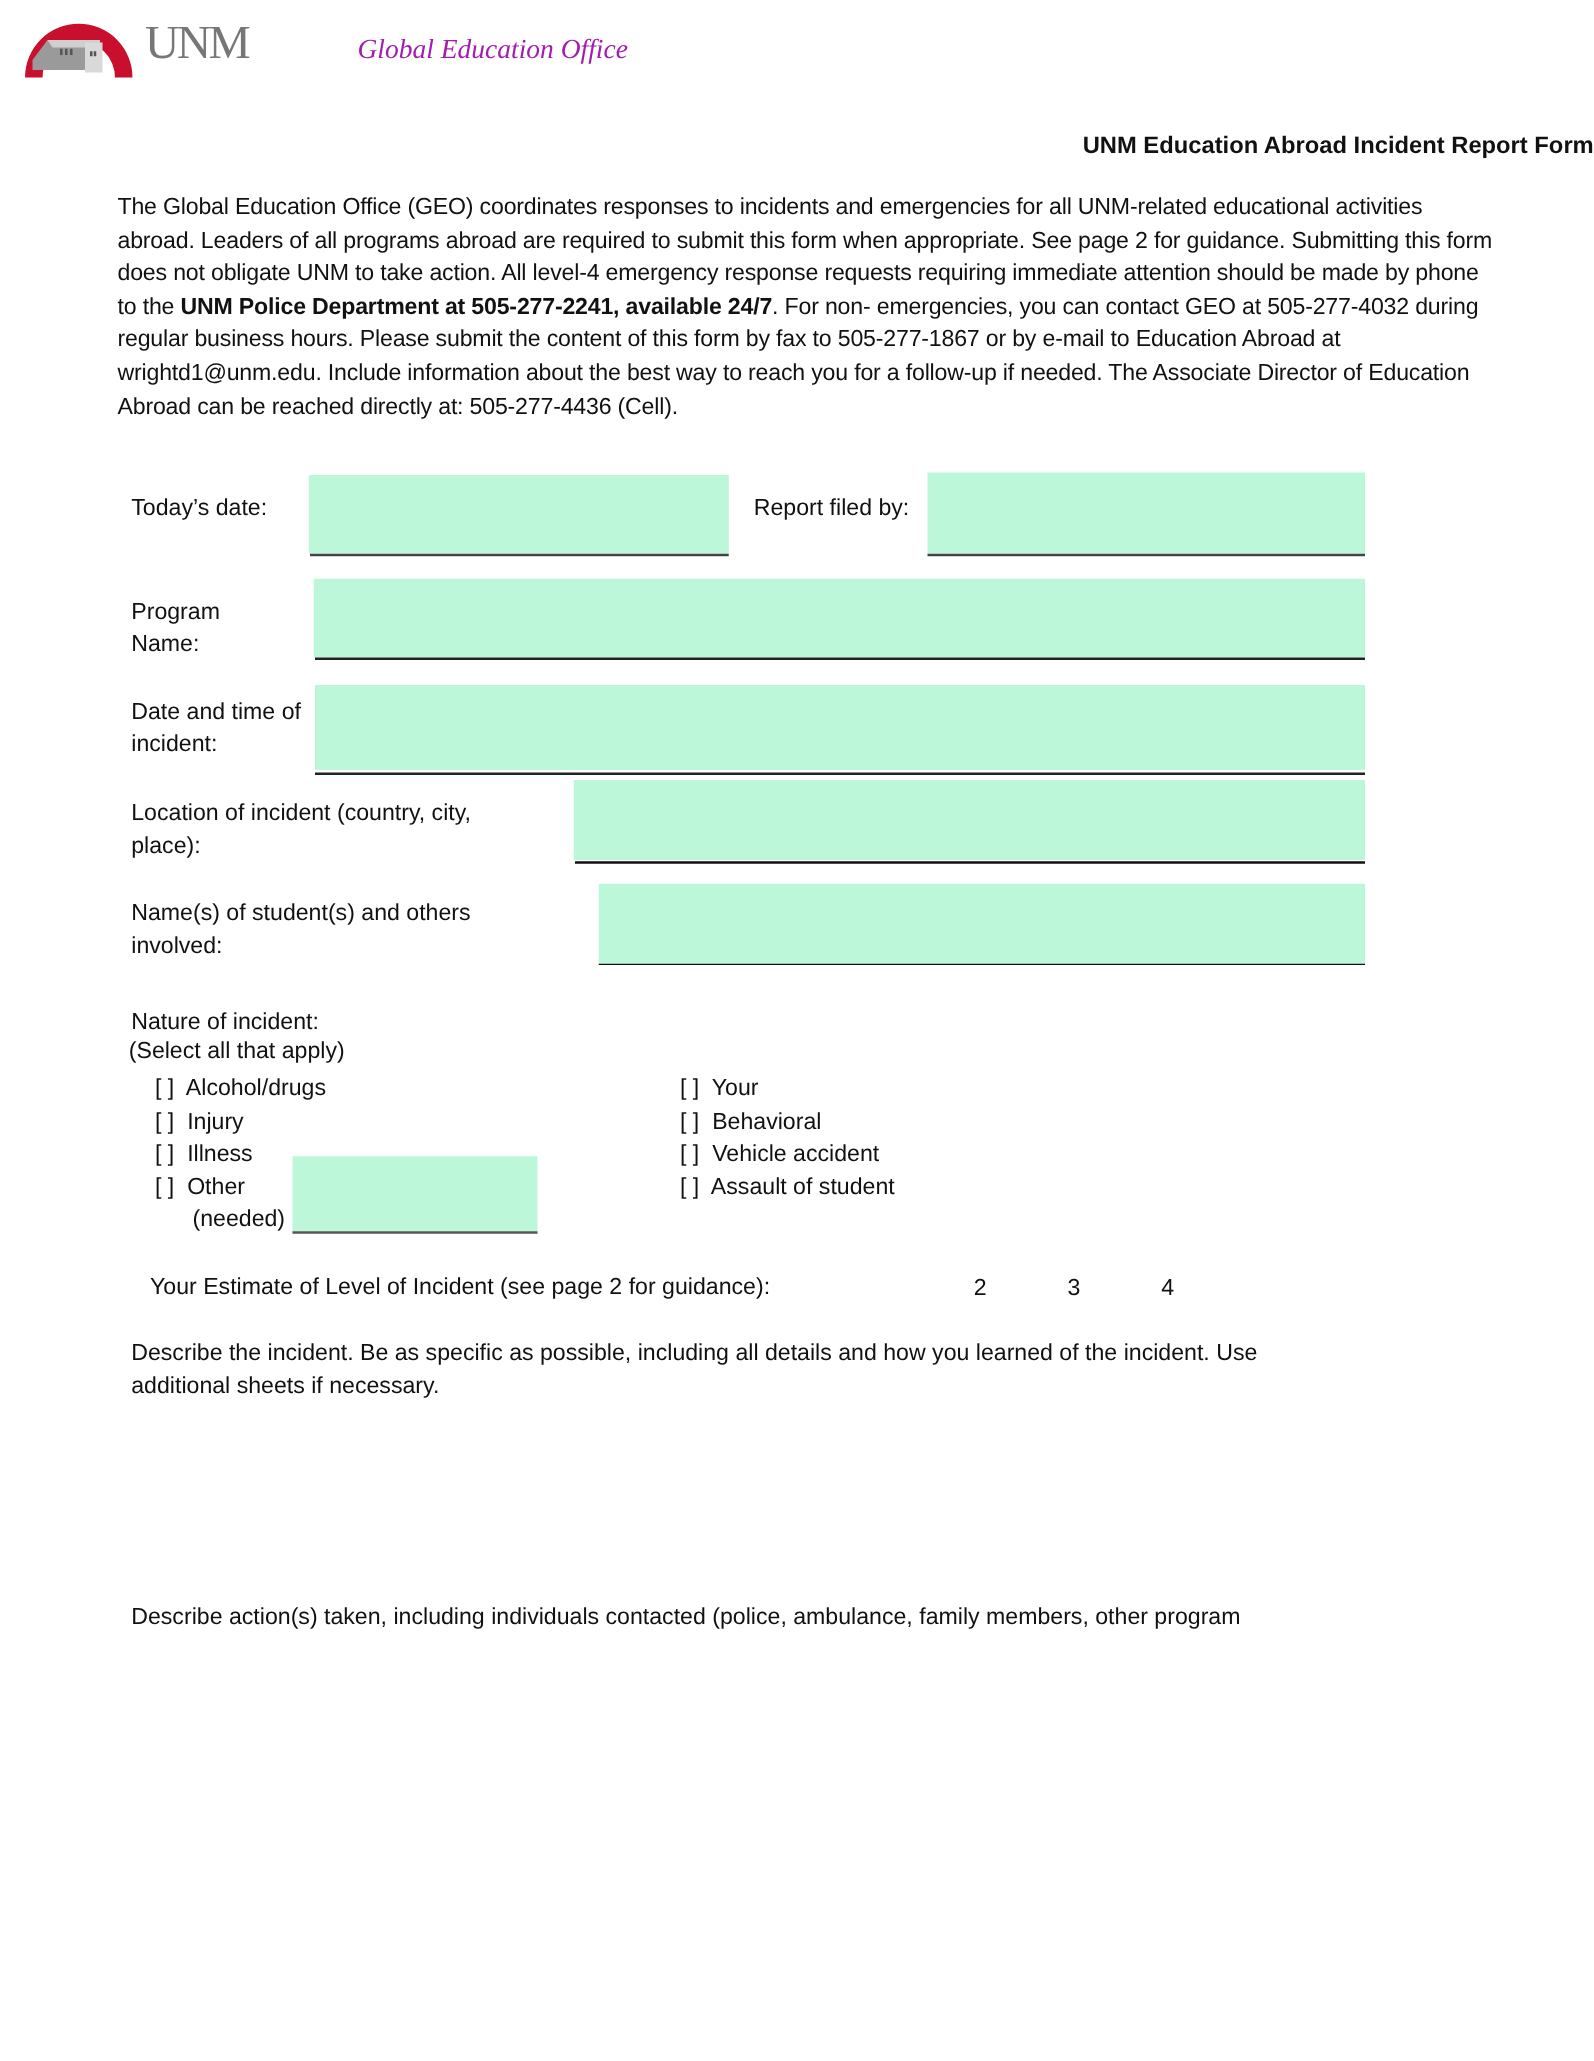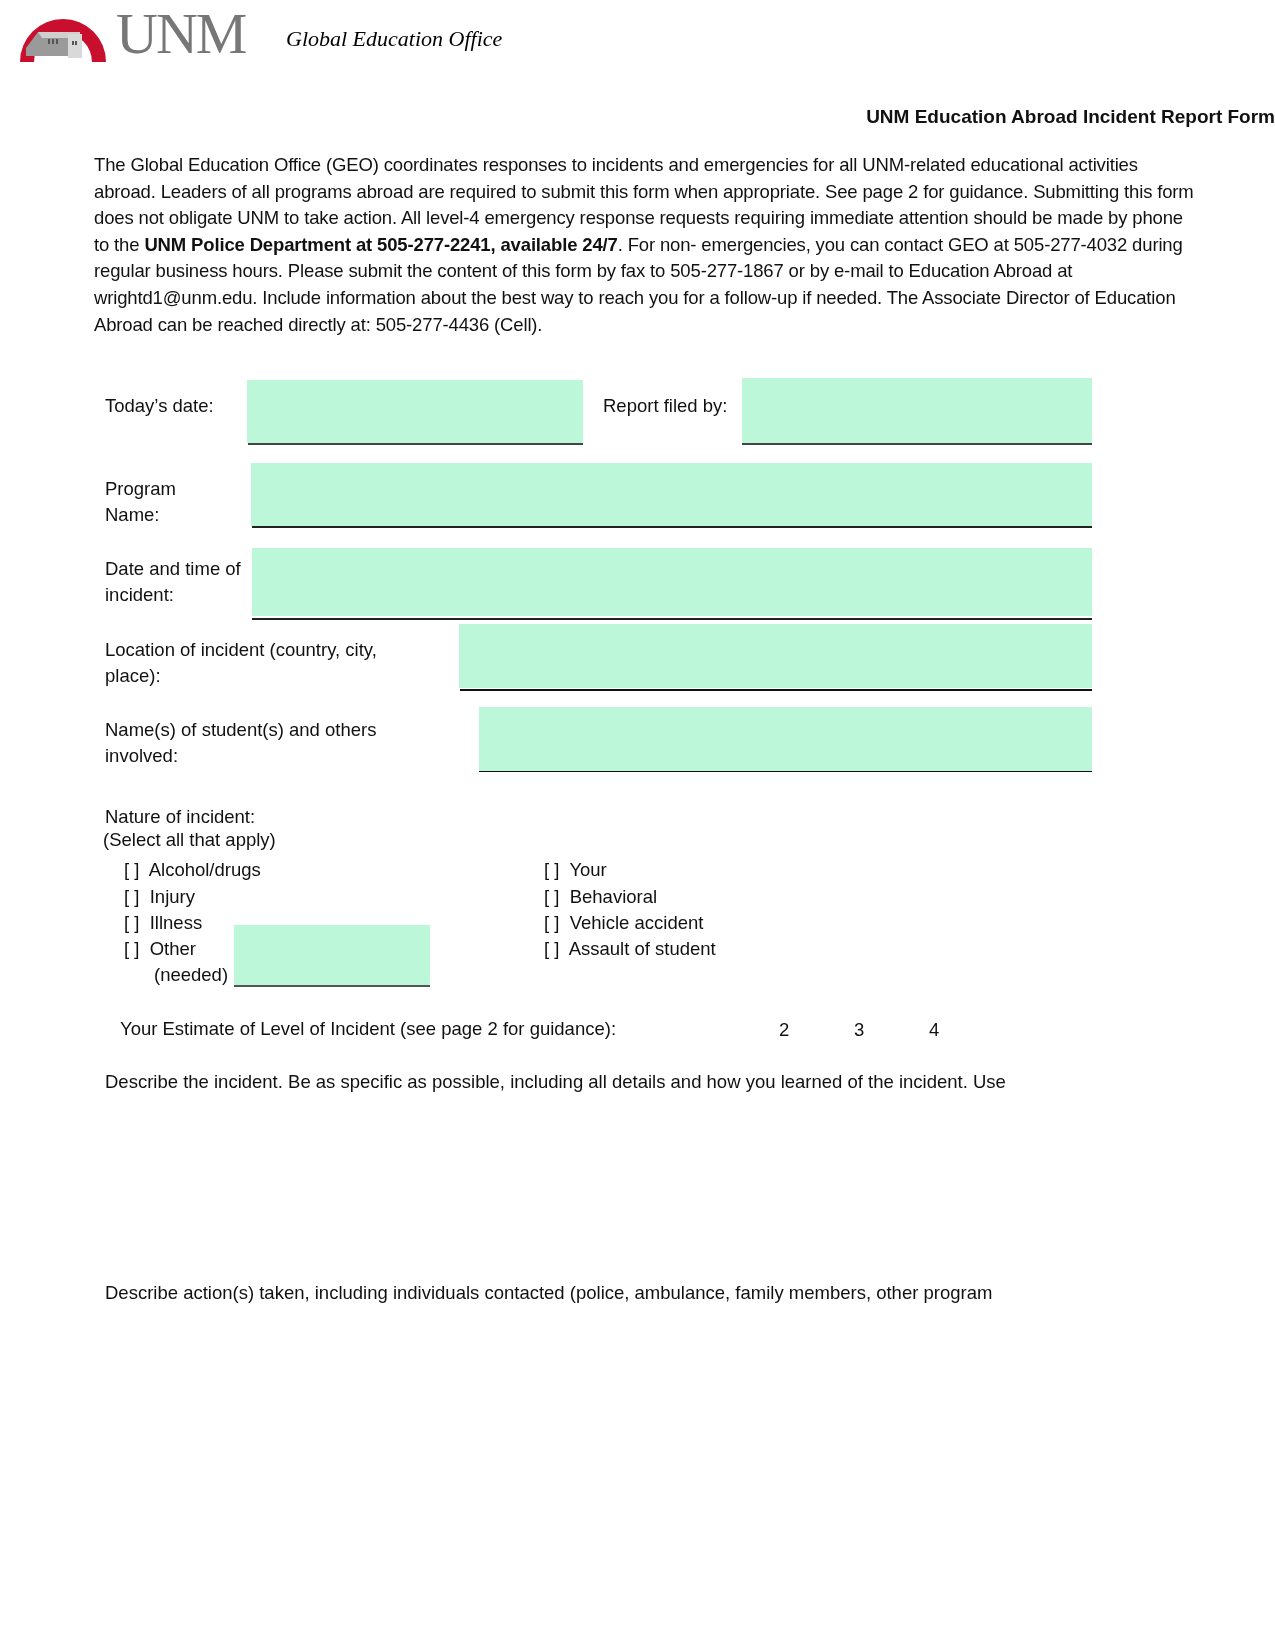--- a/index.html
+++ b/index.html
@@ -7,26 +7,26 @@
       width: 1275px; height: 1649px; position: relative; overflow: hidden;
       font-family: "Liberation Sans", "DejaVu Sans", sans-serif;
       color: #111;
     }
     .abs { position: absolute; }
     .logo { left: 18px; top: 4px; width: 500px; height: 64px; }
     .logo-mark { position: absolute; left: 0; top: 0; width: 90px; height: 62px; }
     .logo-unm {
       position: absolute; left: 98px; top: -2px;
       font-family: "Liberation Serif", "DejaVu Serif", serif;
-      font-size: 58px; color: #777777; letter-spacing: -2px; line-height: 64px;
+      font-size: 38px; color: #777777; letter-spacing: -2px; line-height: 64px;
     }
     .logo-geo {
       position: absolute; left: 268px; top: 22px;
       font-family: "Liberation Serif", "DejaVu Serif", serif;
-      font-style: italic; font-size: 22px; color: #000000;
+      font-style: italic; font-size: 22px; color: #a21caf;
     }
     .title {
       left: 0; width: 1275px; top: 106px; text-align: right;
       font-weight: bold; font-size: 19px;
     }
     .intro {
       left: 94px; top: 152px; width: 1100px;
       font-size: 18.5px; line-height: 26.6px; letter-spacing: -0.15px;
     }
     .lbl { font-size: 18.5px; line-height: 26px; }
@@ -110,19 +110,20 @@
 <div class="abs chk" style="left:544px; top:910px;"><span>[ ]</span>  <span>Vehicle accident</span></div>
 <div class="abs chk" style="left:544px; top:936px;"><span>[ ]</span>  <span>Assault of student</span></div>
 
 <div class="abs lbl" style="left:105px; top:1016px;margin-left:15px;">Your Estimate of Level of Incident (see page 2 for guidance):</div>
 <div class="abs lvl" style="left:779px; top:1019px;">2</div>
 <div class="abs lvl" style="left:854px; top:1019px;">3</div>
 <div class="abs lvl" style="left:929px; top:1019px;">4</div>
 
 <div class="abs lbl" style="left:105px; top:1069px;">
   <div>Describe the incident.  Be as specific as possible, including all details and how you learned of the incident.  Use</div>
+  <div>additional sheets if necessary.</div>
 </div>
 <div class="abs" style="left:105px; top:1125px; width:990px; height:140px;"></div>
 
 <div class="abs lbl" style="left:105px; top:1280px;">
   <div>Describe action(s) taken, including individuals contacted (police, ambulance, family members, other program</div>
 </div>
 <div class="abs" style="left:105px; top:1340px; width:990px; height:260px;"></div>
 
 </body></html>

